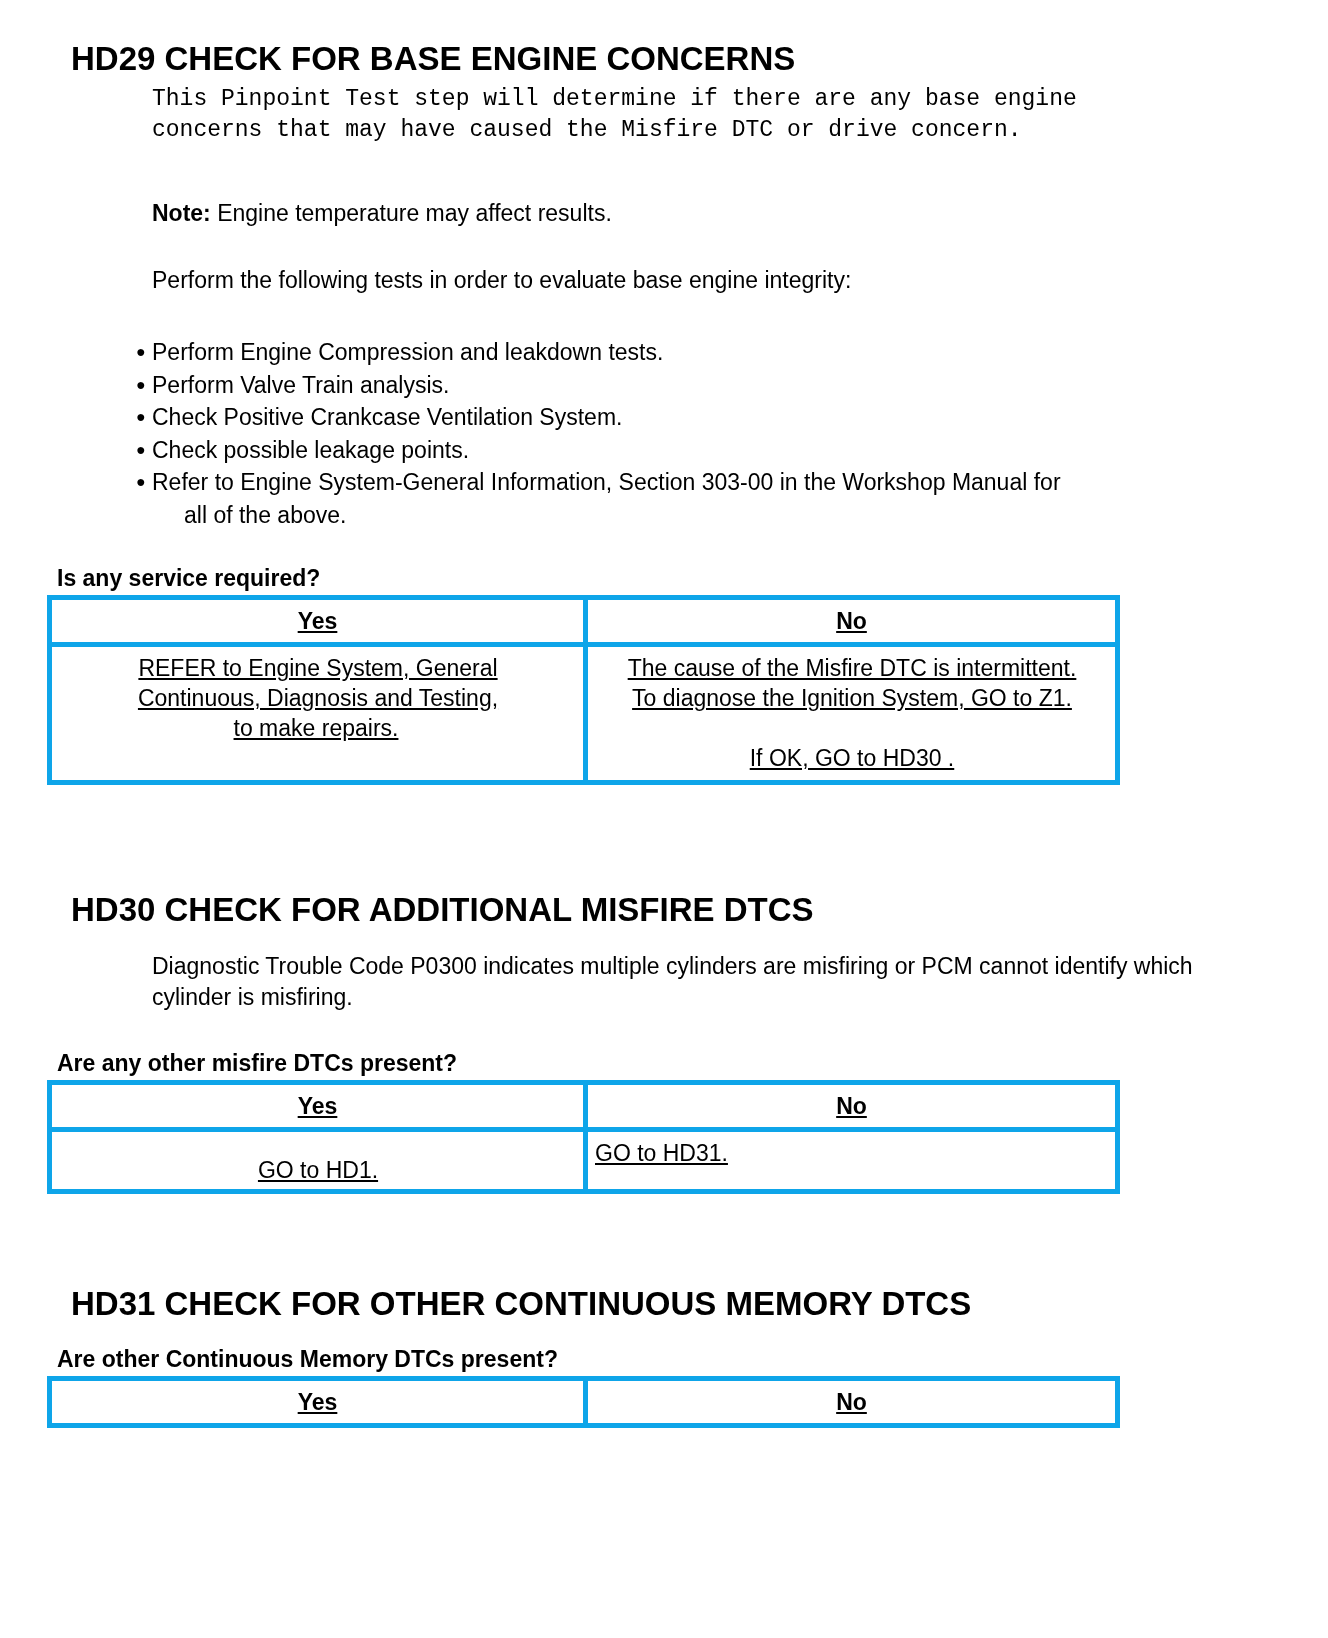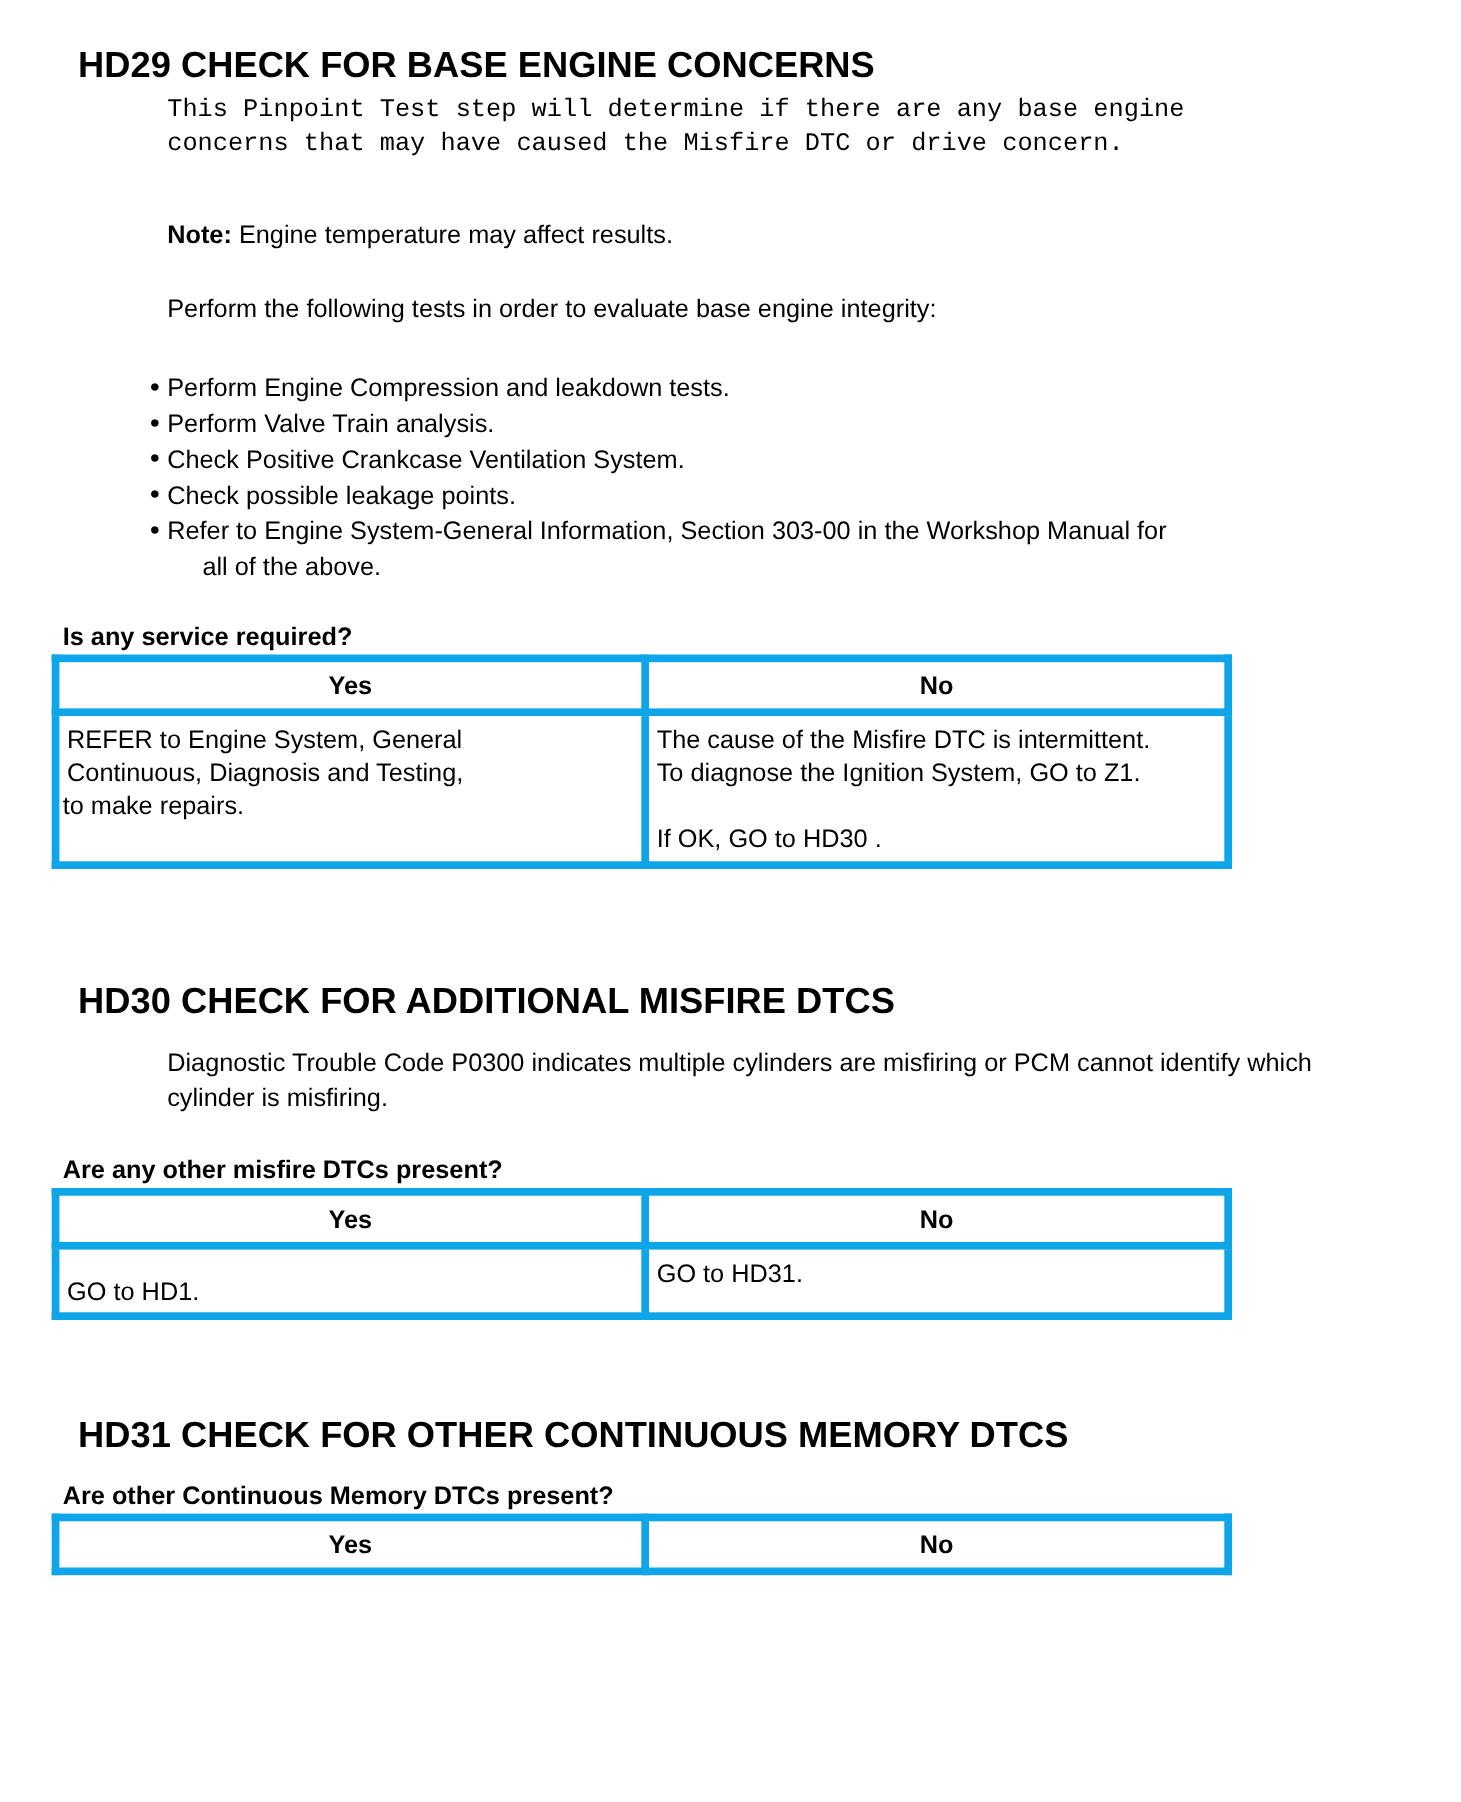--- a/index.html
+++ b/index.html
@@ -12,21 +12,21 @@
   .p b { font-weight: bold; }
   .bullets { position: absolute; left: 136px; top: 336px; margin: 0; padding: 0; list-style: none; font-size: 23px; line-height: 32.5px; width: 1100px; }
   .bullets li { position: relative; padding-left: 16px; }
   .bullets li .dot { position: absolute; left: 0; top: 0; font-size: 16px; }
   .bullets li .cont { display: block; padding-left: 32px; }
   .q { position: absolute; left: 57px; font-weight: bold; font-size: 23px; margin: 0; }
   table.yn {
     position: absolute; left: 47px; width: 1073px; border-collapse: collapse;
     font-size: 23px;
   }
-  table.yn th, table.yn td { border: 7px solid #0ea5e9; vertical-align: top; }
+  table.yn th, table.yn td { border: 5px solid #0ea5e9; vertical-align: top; text-decoration: underline; }
   table.yn th { font-weight: bold; text-align: center; height: 42px; padding: 0; vertical-align: middle; }
   table.yn td { padding: 6px 6px 6px 7px; line-height: 30px; }
   table.yn col.c1 { width: 536px; }
   .gap { display: block; height: 30px; }
 </style>
 </head>
 <body>
 
 <h1 class="h" style="top:26px;">HD29 CHECK FOR BASE ENGINE CONCERNS</h1>
 <p class="p" style="top:84px; width:1020px;font-family:Liberation Mono, monospace;">This Pinpoint Test step will determine if there are any base engine concerns that may have caused the Misfire DTC or drive concern.</p>
@@ -45,21 +45,21 @@
 <table class="yn" style="top:595px;">
   <colgroup>
       <col class="c1">
       <col>
     </colgroup>
   <tbody>
       <tr>
     <th>Yes</th>
     <th>No</th>
   </tr>
-  <tr style="height:138px;">
+  <tr style="height:138px;text-align:center;">
     <td>
       <div>REFER to Engine System, General</div>
       <div>Continuous, Diagnosis and Testing,</div>
       <div style="margin-left:-4px;">to make repairs.</div>
     </td>
     <td>
       <div>The cause of the Misfire DTC is intermittent.</div>
       <div>To diagnose the Ignition System, GO to Z1.</div>
       <span class="gap"></span>
       <div>If OK, GO to HD30 .</div>
@@ -75,21 +75,21 @@
   <colgroup>
       <col class="c1">
       <col>
     </colgroup>
   <tbody>
       <tr>
     <th>Yes</th>
     <th>No</th>
   </tr>
   <tr style="height:46px;">
-    <td style="padding-top:23px;padding-bottom:4px;">GO to HD1.</td>
+    <td style="padding-top:23px;padding-bottom:4px;text-align:center;">GO to HD1.</td>
     <td style="padding-top:6px;padding-bottom:4px;">GO to HD31.</td>
   </tr>
 </tbody>
   </table>
 
 <h1 class="h" style="top:1271px;">HD31 CHECK FOR OTHER CONTINUOUS MEMORY DTCS</h1>
 <p class="q" style="top:1346px;">Are other Continuous Memory DTCs present?</p>
 <table class="yn" style="top:1376px;">
   <colgroup>
       <col class="c1">

